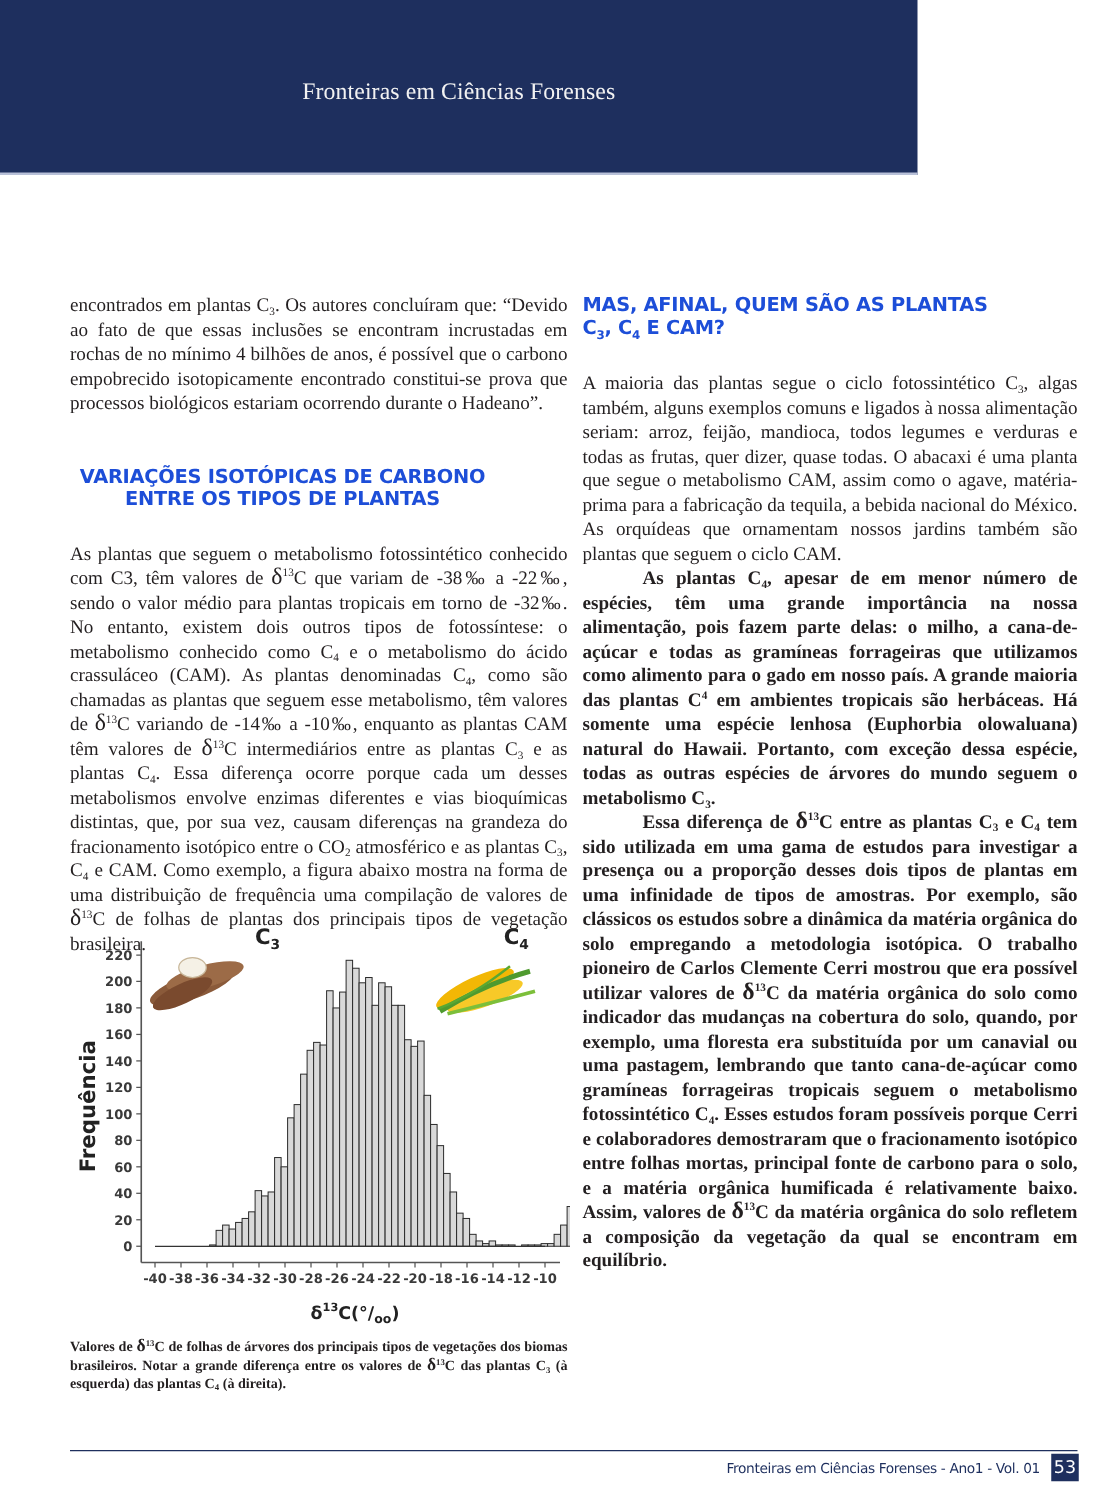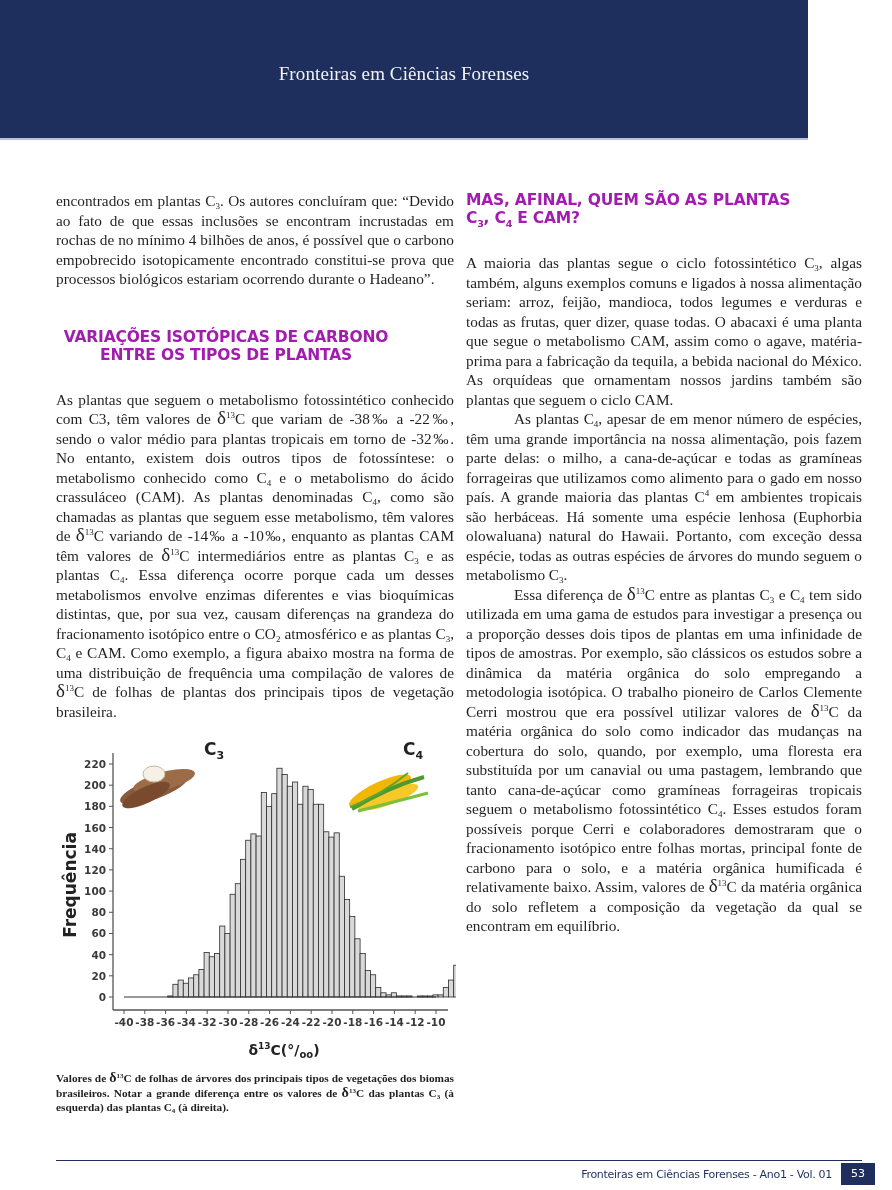--- a/index.html
+++ b/index.html
@@ -1,40 +1,40 @@
 <!DOCTYPE html>
 <html><head>
 <meta charset="utf-8">
 <style>
   * { box-sizing: border-box; margin: 0; padding: 0; }
   html, body { width: 892px; height: 1190px; background: #ffffff; overflow: hidden; }
   body { position: relative; font-family: "Liberation Serif", "DejaVu Serif", serif; color: #231f20; }
 
   .header {
-    position: absolute; left: 0; top: 0; width: 808px; height: 140px;
+    position: absolute; left: 0; top: 0; width: 734px; height: 140px;
     background: #1e2f5e; border-bottom: 2px solid #b8c0d8;
   }
   .header-title {
     position: absolute; left: 0; right: 0; top: 63px; text-align: center;
     color: #f2f2f2; font-size: 19px; letter-spacing: 0.1px;
   }
 
-  .col { position: absolute; font-size: 15.3px; line-height: 19.5px; text-align: justify; }
+  .col { position: absolute; font-size: 15.3px; line-height: 19.5px; text-align: justify; margin-top: 44px; }
   .col-left { left: 56px; width: 398px; }
   .col-right { left: 466px; width: 396px; }
 
   .para { margin: 0; }
-  .indent { text-indent: 48px; }
+  .indent { text-indent: 48px; font-weight: bold; }
   sub, sup { font-size: 9px; line-height: 0; }
   sub { vertical-align: -3px; }
   sup { vertical-align: 6px; }
   .delta { font-size: 19px; line-height: 0; }
 
   .heading {
-    font-family: "DejaVu Sans", sans-serif; font-weight: bold; color: #a21caf;
+    font-family: "DejaVu Sans", sans-serif; font-weight: bold; color: #1d4ed8;
     font-size: 15.5px; line-height: 18px; text-align: left; letter-spacing: -0.2px;
   }
   .heading sub { font-size: 9.5px; vertical-align: -4px; }
 
   .chart-wrap { position: absolute; left: 56px; top: 735px; width: 400px; height: 330px; }
   .chart-wrap svg { width: 400px; height: 330px; display: block; }
   .tick-label { font-family: "DejaVu Sans", sans-serif; font-weight: bold; font-size: 10.5px; fill: #3a3a3a; }
   .axis-title { font-family: "DejaVu Sans", sans-serif; font-weight: bold; fill: #222; }
 
   .caption {
@@ -44,22 +44,22 @@
   .caption sub { font-size: 7px; vertical-align: -2px; }
   .caption sup { font-size: 7px; vertical-align: 4px; }
   .caption .delta { font-size: 14px; }
 
   .footer-line { position: absolute; left: 56px; top: 1160px; width: 806px; height: 1px; background: #1e2f5e; }
   .footer-text {
     position: absolute; right: 60px; top: 1168px; font-family: "DejaVu Sans", sans-serif;
     font-size: 11px; color: #1e2f5e; letter-spacing: -0.3px; text-align: center;
   }
   .page-num {
-    position: absolute; left: 841px; top: 1163px; width: 34px; height: 22px;
-    background: #1e2f5e; color: #ffffff; font-family: "DejaVu Sans", sans-serif; font-size: 11px;
+    position: absolute; left: 841px; top: 1163px; width: 22px; height: 22px;
+    background: #1e2f5e; color: #ffffff; font-family: "DejaVu Sans", sans-serif; font-size: 14px;
     text-align: center; line-height: 22px;
   }
 </style>
 </head>
 <body>
 
 <div class="header">
   <div class="header-title">Fronteiras em Ciências Forenses</div>
 </div>
 

